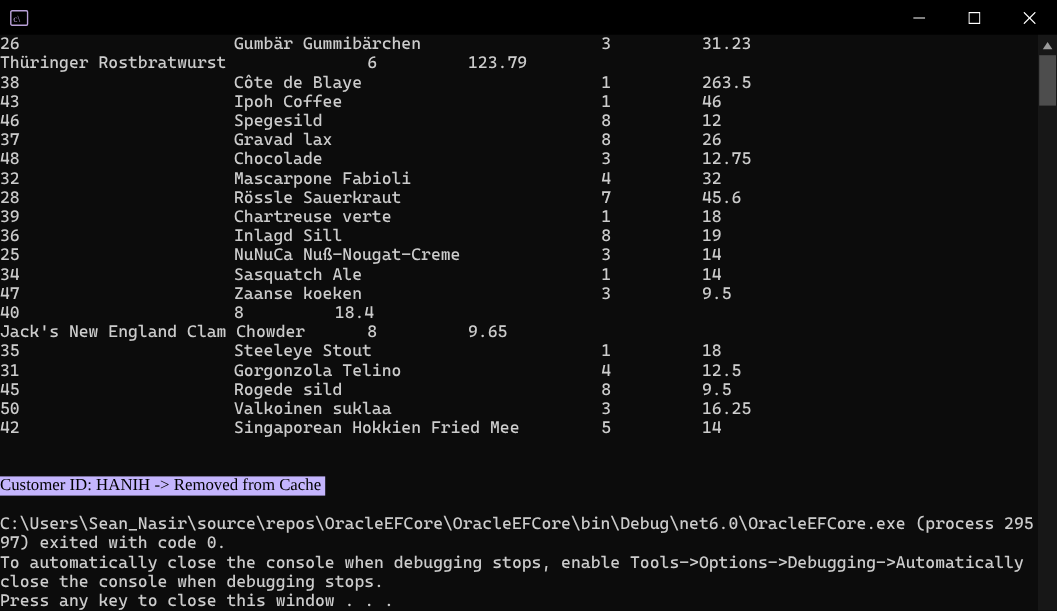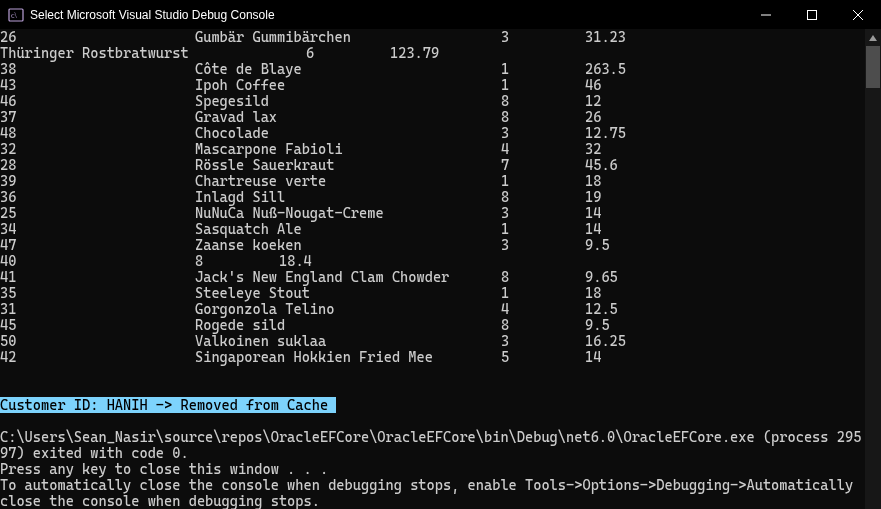--- a/index.html
+++ b/index.html
@@ -71,23 +71,24 @@
   .row {
     display: flex;
     white-space: pre;
     align-items: flex-end;
   }
   .col1 { width: 195px; display: inline-block; }
   .col2 { width: 306px; display: inline-block; }
   .col3 { width: 84px;  display: inline-block; }
   .col4 { display: inline-block; }
   .highlight {
-    background: #7dd3fc;
+    background: #c4b5fd;
     color: #000000;
     display: inline-block;
+    font-family: Liberation Serif, serif;
   }
   .footer-block {
     white-space: pre-wrap;
     word-break: break-all;
   }
   .scrollbar {
     width: 16px;
     background: #171717;
     position: relative;
   }
@@ -113,21 +114,20 @@
 
 <div class="window">
 
   <div class="titlebar">
     <span class="app-icon">
       <svg viewBox="0 0 16 16">
           <rect x="1" y="2" width="14" height="12" rx="1" fill="none" stroke="#b9a0d8" stroke-width="1.2"></rect>
           <text x="3" y="11" font-size="8" fill="#b9a0d8" font-family="Consolas">c\</text>
         </svg>
     </span>
-    <span class="title">Select Microsoft Visual Studio Debug Console</span>
     <span class="spacer"></span>
     <div class="win-controls">
       <div class="win-btn">
         <svg viewBox="0 0 10 10">
             <line x1="0" y1="5" x2="10" y2="5" stroke="#ffffff" stroke-width="1"></line>
           </svg>
       </div>
       <div class="win-btn">
         <svg viewBox="0 0 10 10">
             <rect x="0.5" y="0.5" width="9" height="9" fill="none" stroke="#ffffff" stroke-width="1"></rect>
@@ -152,33 +152,33 @@
         <div class="row"><span class="col1">37</span><span class="col2">Gravad lax</span><span class="col3">8</span><span class="col4">26</span></div>
         <div class="row"><span class="col1">48</span><span class="col2">Chocolade</span><span class="col3">3</span><span class="col4">12.75</span></div>
         <div class="row"><span class="col1">32</span><span class="col2">Mascarpone Fabioli</span><span class="col3">4</span><span class="col4">32</span></div>
         <div class="row"><span class="col1">28</span><span class="col2">Rössle Sauerkraut</span><span class="col3">7</span><span class="col4">45.6</span></div>
         <div class="row"><span class="col1">39</span><span class="col2">Chartreuse verte</span><span class="col3">1</span><span class="col4">18</span></div>
         <div class="row"><span class="col1">36</span><span class="col2">Inlagd Sill</span><span class="col3">8</span><span class="col4">19</span></div>
         <div class="row"><span class="col1">25</span><span class="col2">NuNuCa Nuß-Nougat-Creme</span><span class="col3">3</span><span class="col4">14</span></div>
         <div class="row"><span class="col1">34</span><span class="col2">Sasquatch Ale</span><span class="col3">1</span><span class="col4">14</span></div>
         <div class="row"><span class="col1">47</span><span class="col2">Zaanse koeken</span><span class="col3">3</span><span class="col4">9.5</span></div>
         <div class="row"><span class="col1">40</span><span class="col3">8</span><span class="col4">18.4</span></div>
-        <div class="row"><span class="col1">41</span><span class="col2">Jack's New England Clam Chowder</span><span class="col3">8</span><span class="col4">9.65</span></div>
+        <div class="row"><span class="col2">Jack's New England Clam Chowder</span><span class="col3">8</span><span class="col4">9.65</span></div>
         <div class="row"><span class="col1">35</span><span class="col2">Steeleye Stout</span><span class="col3">1</span><span class="col4">18</span></div>
         <div class="row"><span class="col1">31</span><span class="col2">Gorgonzola Telino</span><span class="col3">4</span><span class="col4">12.5</span></div>
         <div class="row"><span class="col1">45</span><span class="col2">Rogede sild</span><span class="col3">8</span><span class="col4">9.5</span></div>
         <div class="row"><span class="col1">50</span><span class="col2">Valkoinen suklaa</span><span class="col3">3</span><span class="col4">16.25</span></div>
         <div class="row"><span class="col1">42</span><span class="col2">Singaporean Hokkien Fried Mee</span><span class="col3">5</span><span class="col4">14</span></div>
         <div class="row">&nbsp;</div>
         <div class="row">&nbsp;</div>
         <div class="row"><span class="highlight">Customer ID: HANIH -&gt; Removed from Cache </span></div>
         <div class="row">&nbsp;</div>
         <div class="footer-block">C:\Users\Sean_Nasir\source\repos\OracleEFCore\OracleEFCore\bin\Debug\net6.0\OracleEFCore.exe (process 29597) exited with code 0.</div>
+        <div class="footer-block">To automatically close the console when debugging stops, enable Tools-&gt;Options-&gt;Debugging-&gt;Automatically close the console when debugging stops.</div>
         <div class="footer-block">Press any key to close this window . . .</div>
-        <div class="footer-block">To automatically close the console when debugging stops, enable Tools-&gt;Options-&gt;Debugging-&gt;Automatically close the console when debugging stops.</div>
       </div>
     <div class="scrollbar">
       <div class="scroll-up">
         <svg width="10" height="10" viewBox="0 0 10 10">
             <polygon points="5,2 9,8 1,8" fill="#9a9a9a"></polygon>
           </svg>
       </div>
       <div class="scroll-thumb"></div>
     </div>
   </div>

